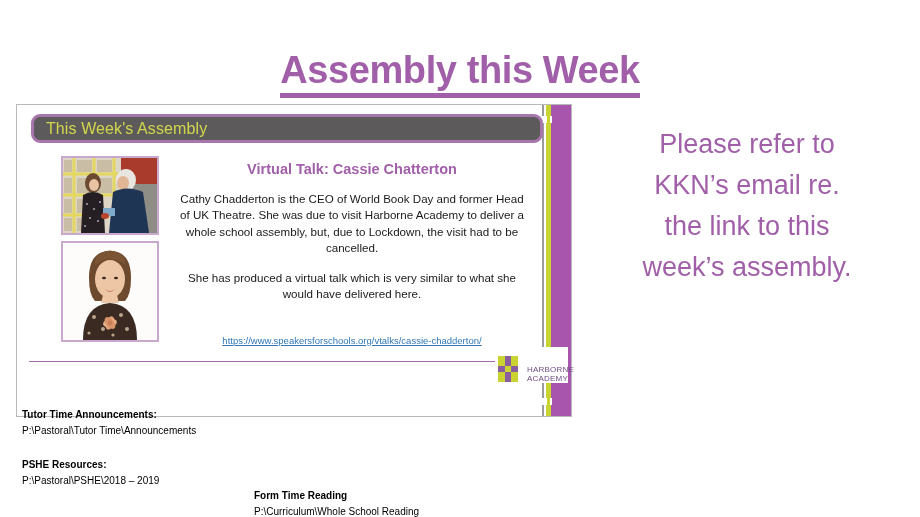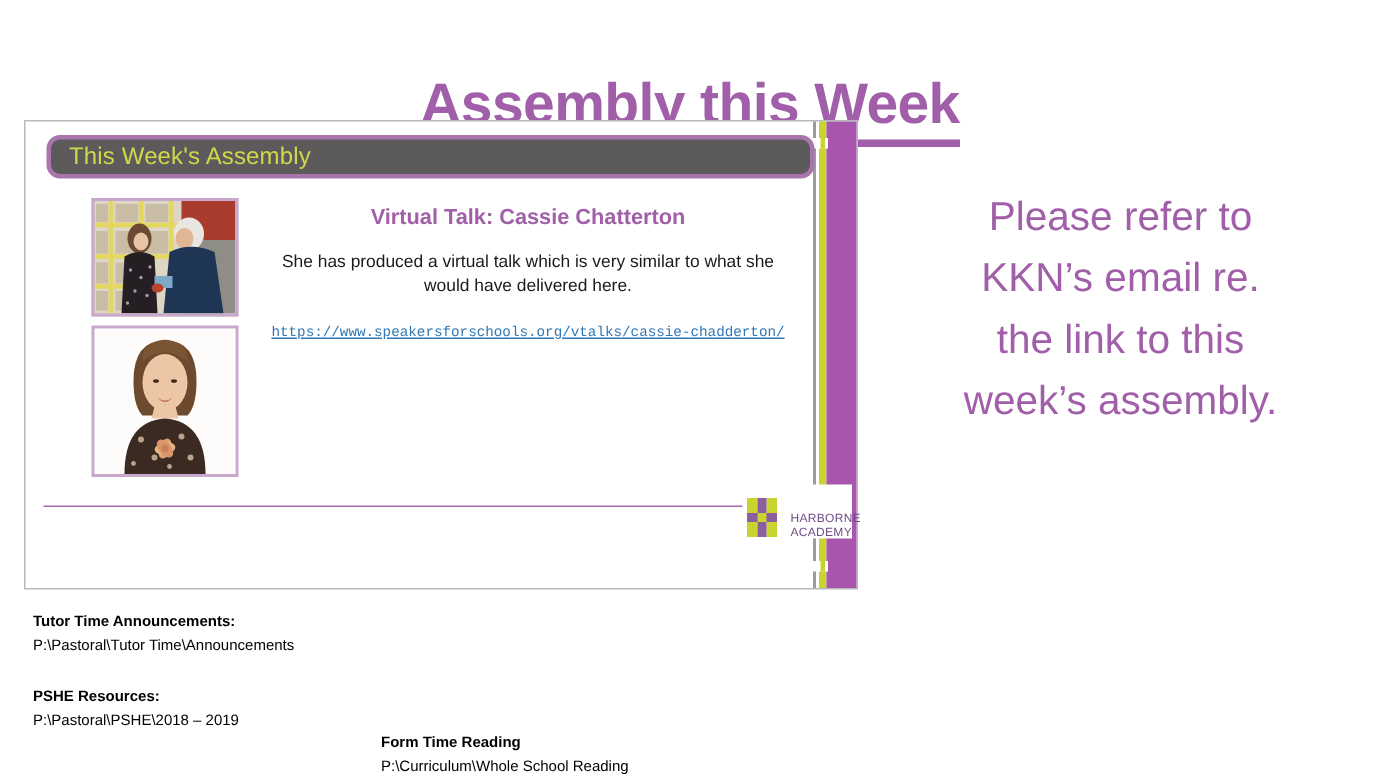--- a/index.html
+++ b/index.html
@@ -33,21 +33,21 @@
     border-bottom: 5px solid #a05fa8;
     padding-bottom: 2px;
     line-height: 1.05;
     margin-top: 33px;
   }
 
   
   .slide {
     position: absolute;
     left: 16px;
-    top: 80px;
+    top: 104px;
     width: 556px;
     height: 313px;
     background: #ffffff;
     border: 1px solid #b9b9b9;
     box-sizing: border-box;
   }
   
   .slide-stripe-purple {
     position: absolute;
     right: 0;
@@ -153,25 +153,24 @@
   }
   .talk-body {
     font-size: 11.6px;
     line-height: 1.42;
     color: #1a1a1a;
   }
   .talk-body p { margin: 0 0 13px 0; }
   .talk-body p:last-of-type { margin-bottom: 0; }
   .talk-link {
     display: inline-block;
-    margin-top: 16px;
+    margin-top: 32px;
     font-size: 9.5px;
     color: #2f77b5;
     text-decoration: underline;
-    font-family: Liberation Mono, monospace;
   }
 
   
   .foot-rule {
     position: absolute;
     left: 12px;
     top: 256px;
     width: 472px;
     height: 1px;
     background: #a569ad;
@@ -319,20 +318,21 @@
         <ellipse cx="0" cy="0" rx="4" ry="7" fill="#e8b287" transform="rotate(80)"></ellipse>
         <ellipse cx="0" cy="0" rx="4" ry="7" fill="#d99468" transform="rotate(140)"></ellipse>
         <circle cx="0" cy="0" r="2.4" fill="#c97f55"></circle>
       </g>
     </svg>
   </div>
 
   <div class="talk-col">
     <div class="talk-title">Virtual Talk: Cassie Chatterton</div>
     <div class="talk-body">
+      <p>Cathy Chadderton is the CEO of World Book Day and former Head of UK Theatre. She was due to visit Harborne Academy to deliver a whole school assembly, but, due to Lockdown, the visit had to be cancelled.</p>
       <p>She has produced a virtual talk which is very similar to what she would have delivered here.</p>
     </div>
     <span class="talk-link">https://www.speakersforschools.org/vtalks/cassie-chadderton/</span>
   </div>
 
   <div class="foot-rule"></div>
   <div class="logo-box">
     <div class="logo-mark">
       <svg width="26" height="28" viewBox="0 0 26 28">
         <rect x="1" y="1" width="7" height="26" fill="#cad431"></rect>

